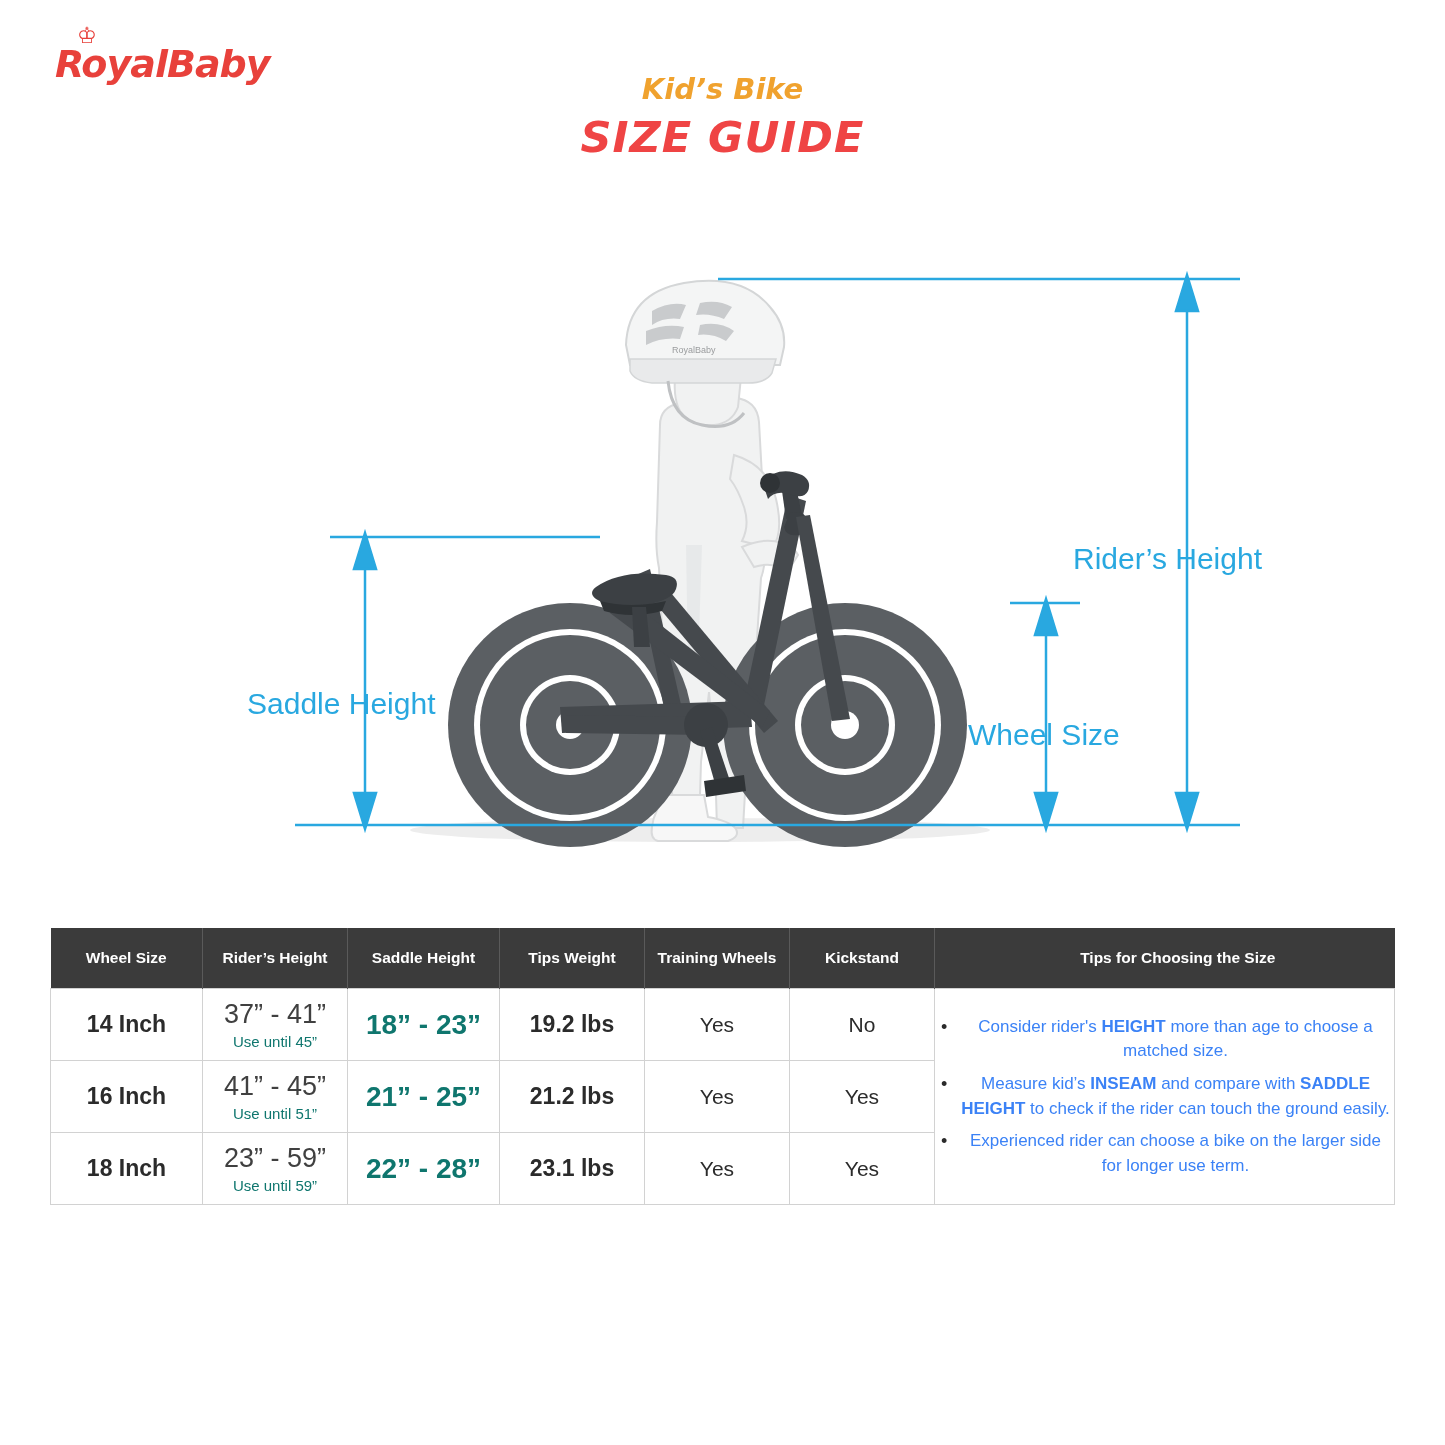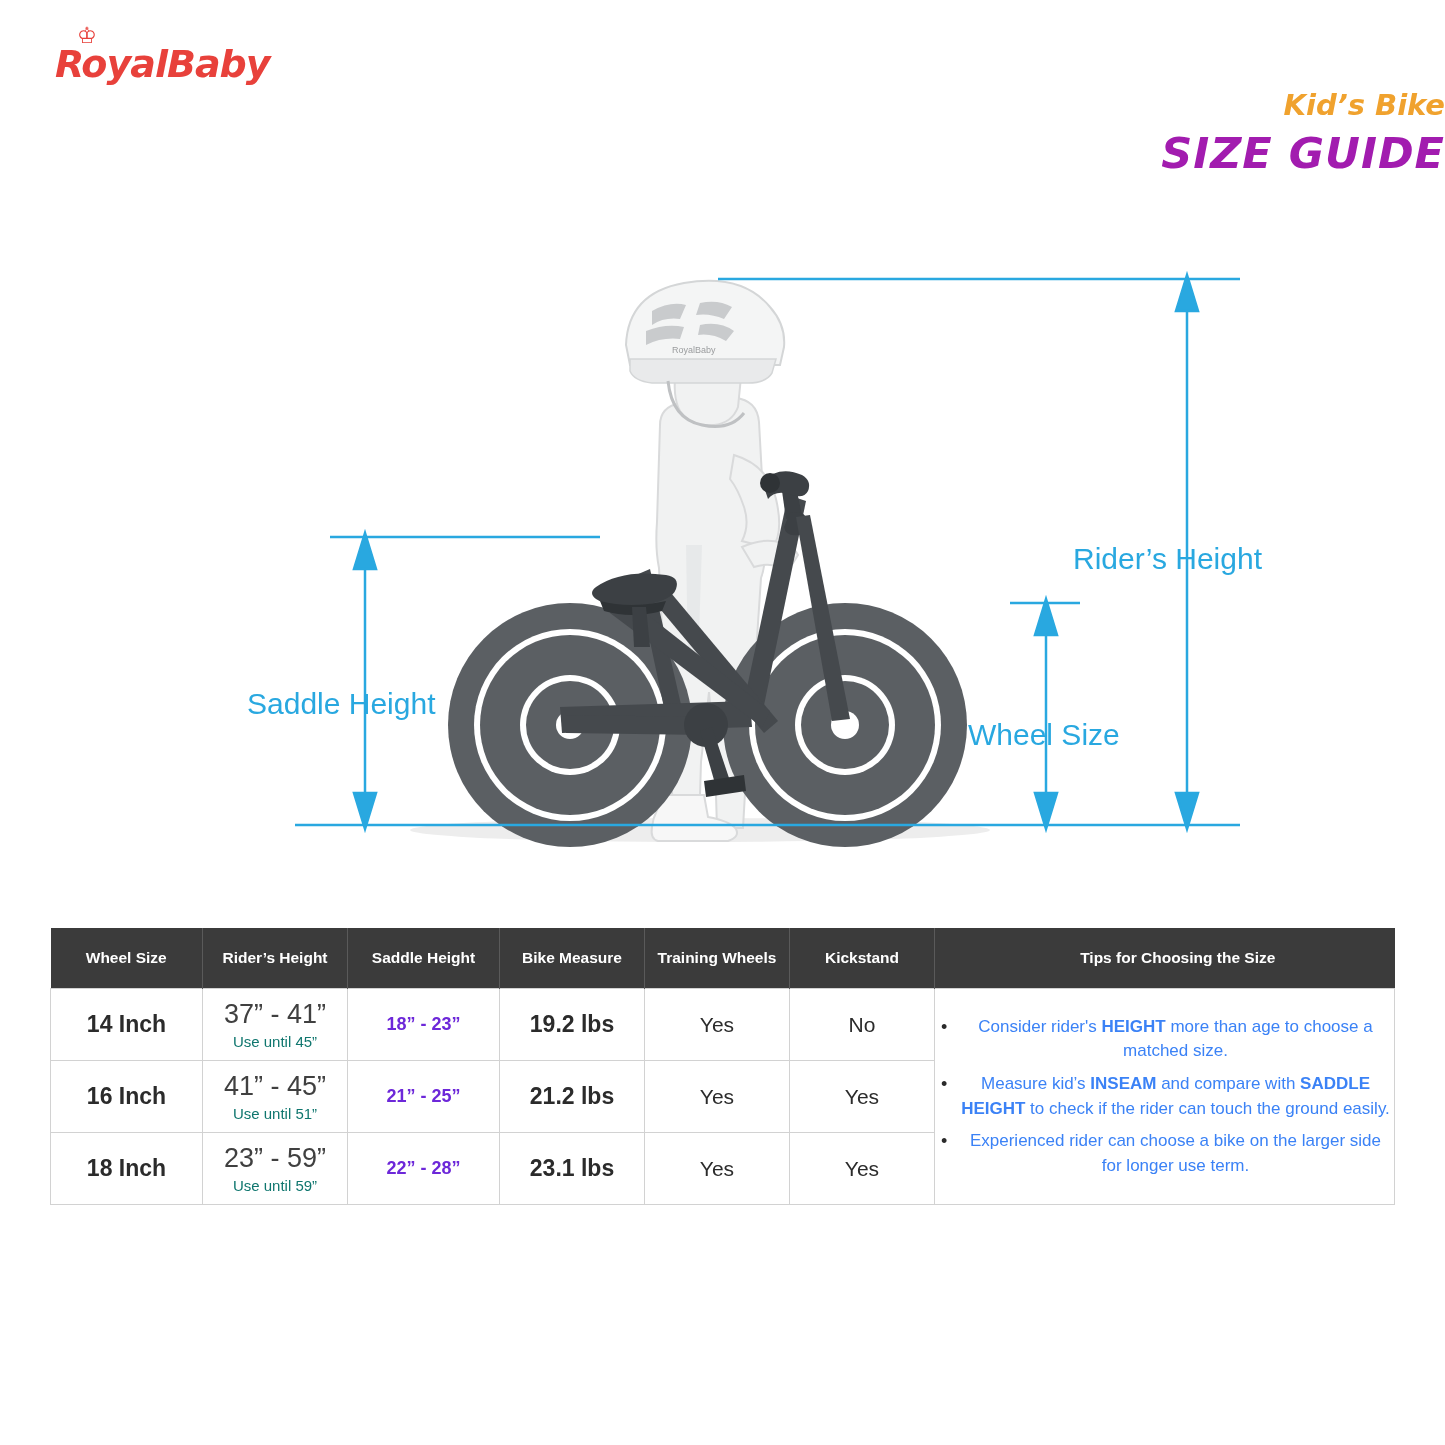--- a/index.html
+++ b/index.html
@@ -32,37 +32,37 @@
     top: -19px;
     font-size: 22px;
     color: #e8413b;
     font-style: normal;
   }
 
   .title-block {
     position: absolute;
     left: 0;
     right: 0;
-    top: 88px;
-    text-align: right;
+    top: 72px;
+    text-align: center;
   }
   .title-small {
     font-family: "DejaVu Sans", sans-serif;
     font-style: italic;
     font-weight: bold;
     font-size: 29px;
     color: #f0a22e;
     letter-spacing: 0px;
   }
   .title-big {
     font-family: "DejaVu Sans", sans-serif;
     font-style: italic;
     font-weight: bold;
     font-size: 43px;
-    color: #a21caf;
+    color: #ef4444;
     letter-spacing: 1px;
     margin-top: 6px;
   }
 
   
   .diagram {
     position: absolute;
     left: 0;
     top: 255px;
     width: 1445px;
@@ -108,21 +108,21 @@
   table.size-guide td {
     border: 1px solid #d2d2d2;
     text-align: center;
     vertical-align: middle;
     padding: 10px 4px;
     font-family: "Liberation Sans", sans-serif;
   }
   .c-wheel   { font-size: 23px; font-weight: bold; color: #2b2b2b; }
   .c-rider-main { font-size: 27px; font-weight: normal; color: #404040; display:block; }
   .c-rider-sub  { font-size: 15px; color: #0f766e; display:block; margin-top: 3px; }
-  .c-saddle  { font-size: 18px; font-weight: bold; color: #6d28d9; }
+  .c-saddle  { font-size: 28px; font-weight: bold; color: #0f766e; }
   .c-weight  { font-size: 23px; font-weight: bold; color: #2b2b2b; }
   .c-yn      { font-size: 21px; font-weight: normal; color: #2b2b2b; }
 
   td.tips-cell {
     text-align: left;
     vertical-align: middle;
     padding: 14px 26px 14px 18px;
   }
   ul.tips {
     margin: 0;
@@ -277,21 +277,21 @@
         <col class="w-weight">
       <col class="w-train">
         <col class="w-kick">
         <col class="w-tips">
     </colgroup>
     <thead>
       <tr>
         <th>Wheel Size</th>
         <th>Rider’s Height</th>
         <th>Saddle Height</th>
-        <th>Bike Measure</th>
+        <th>Tips Weight</th>
         <th>Training Wheels</th>
         <th>Kickstand</th>
         <th>Tips for Choosing the Size</th>
       </tr>
     </thead>
     <tbody>
       <tr>
         <td class="c-wheel">14 Inch</td>
         <td>
           <span class="c-rider-main">37” - 41”</span>

